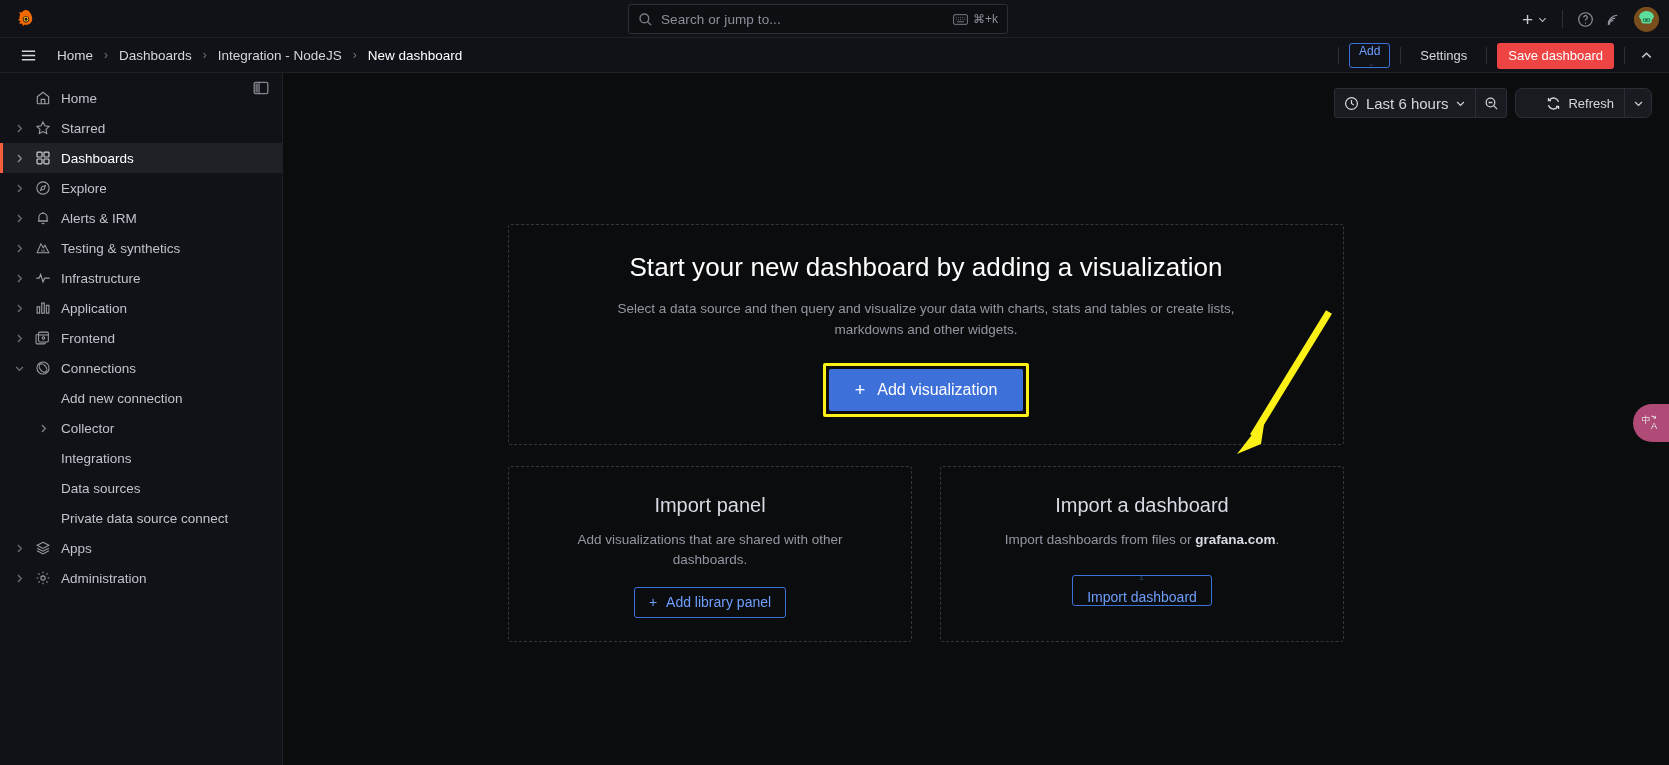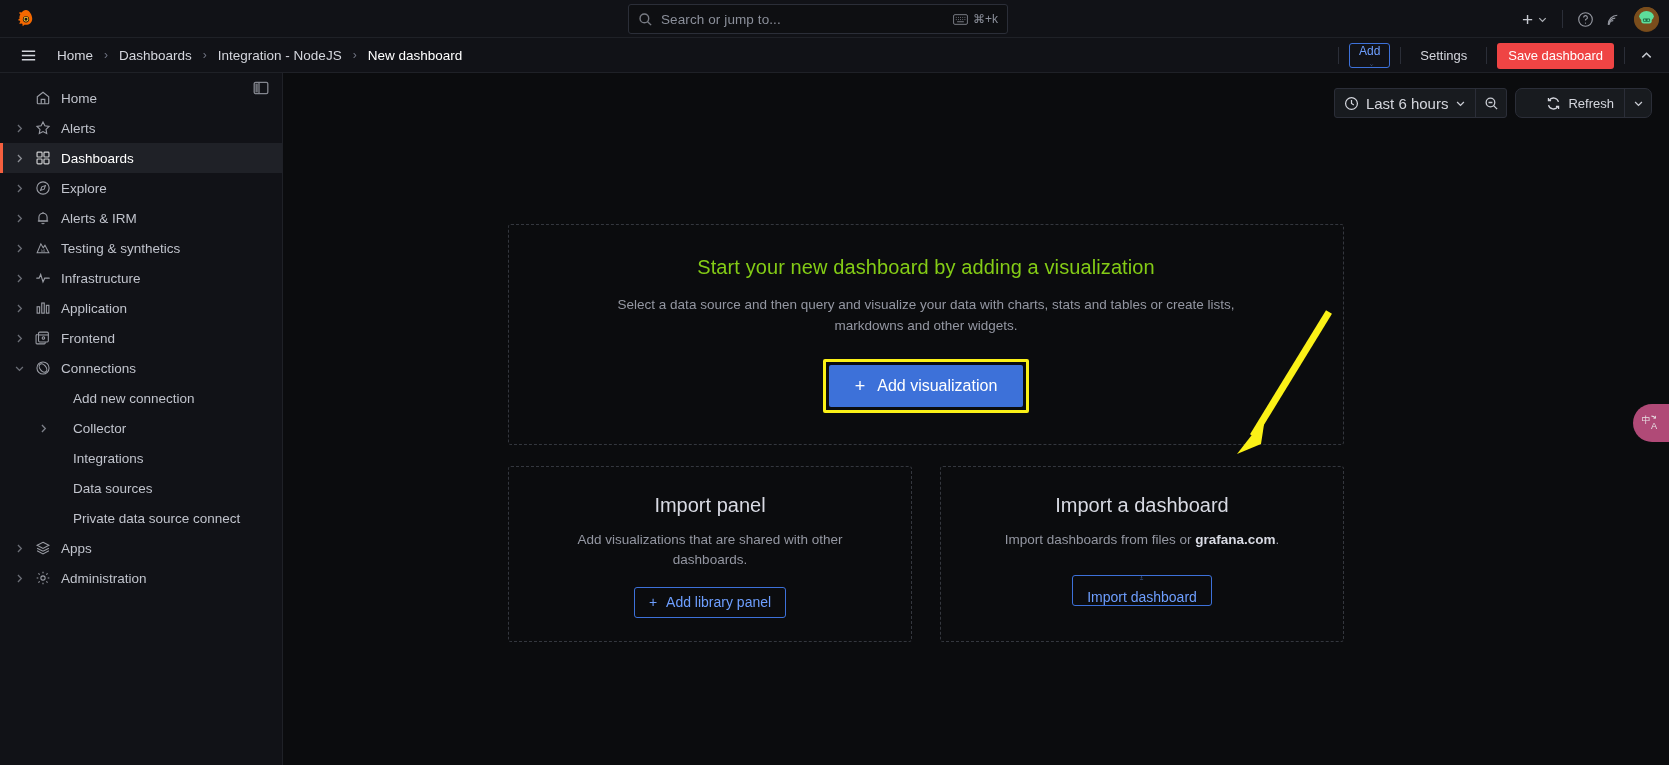--- a/index.html
+++ b/index.html
@@ -110,21 +110,21 @@
   }
   .nav-caret svg { opacity: .65; }
   .nav-icon {
     width: 26px; flex: 0 0 26px; display: flex; align-items: center; justify-content: center;
   }
   .nav-icon svg { opacity: .78; }
   .nav-label {
     font-size: 13.5px; color: #c0c3cc; margin-left: 5px; white-space: nowrap;
   }
   .nav-row.active .nav-label { color: #ffffff; font-weight: 500; }
-  .nav-row.child .nav-label { margin-left: 17px; }
+  .nav-row.child .nav-label { margin-left: 5px; }
   .dock-icon { position: absolute; right: 13px; top: 7px; width: 16px; height: 16px; opacity: .7; }
 
   
   .main {
     position: absolute; top: 73px; left: 283px; width: 1386px; height: 692px;
     background: #0b0c0e;
   }
   .toolbar-row {
     position: absolute; right: 17px; top: 15px; display: flex; align-items: center; gap: 8px;
   }
@@ -148,21 +148,21 @@
   }
   .refresh-caret { width: 26px; height: 100%; display: flex; align-items: center; justify-content: center; }
 
   
   .hero {
     position: absolute; left: 225px; top: 151px; width: 836px; height: 221px;
     border: 1px dashed #34373e; border-radius: 3px;
     display: flex; flex-direction: column; align-items: center; justify-content: center;
   }
   .hero-title {
-    font-size: 20px; font-weight: 500; color: #84cc16; letter-spacing: .1px;
+    font-size: 26px; font-weight: 500; color: #ffffff; letter-spacing: .1px;
     text-align: center;
   }
   .hero-sub {
     margin-top: 16px; font-size: 13.5px; color: #9497a2; text-align: center;
     line-height: 1.55; max-width: 670px;
   }
   .hl-wrap {
     margin-top: 23px; border: 3px solid #fbf117; border-radius: 2px;
     padding: 3px; background: transparent;
   }
@@ -327,21 +327,21 @@
       <span class="nav-caret">
         <svg viewBox="0 0 12 12" width="11" height="11" fill="none" stroke="#9ca0aa" stroke-width="1.4">
             <path d="M4.3 2.2L8 6l-3.7 3.8"></path>
           </svg>
       </span>
       <span class="nav-icon">
         <svg viewBox="0 0 18 18" width="16" height="16" fill="none" stroke="#c0c3cc" stroke-width="1.25">
             <path d="M9 2.2l2.1 4.3 4.7.7-3.4 3.3.8 4.7L9 13l-4.2 2.2.8-4.7L2.2 7.2l4.7-.7z"></path>
           </svg>
       </span>
-      <span class="nav-label">Alerts</span>
+      <span class="nav-label">Starred</span>
     </div>
 
     <div class="nav-row active">
       <span class="nav-caret">
         <svg viewBox="0 0 12 12" width="11" height="11" fill="none" stroke="#c7cad1" stroke-width="1.4">
             <path d="M4.3 2.2L8 6l-3.7 3.8"></path>
           </svg>
       </span>
       <span class="nav-icon">
         <svg viewBox="0 0 18 18" width="16" height="16" fill="none" stroke="#ffffff" stroke-width="1.35">

